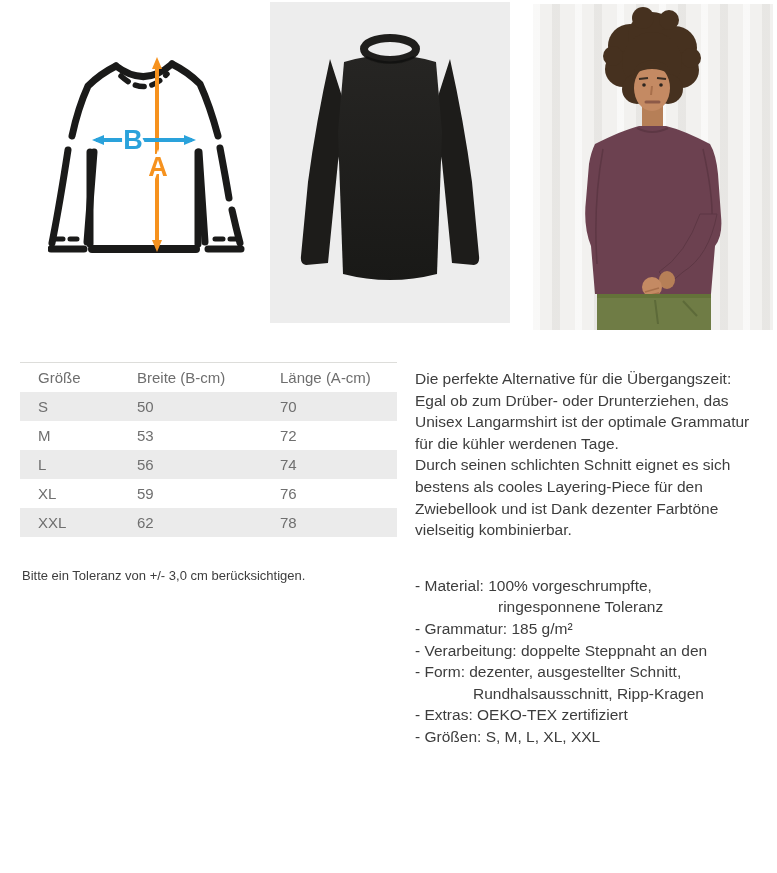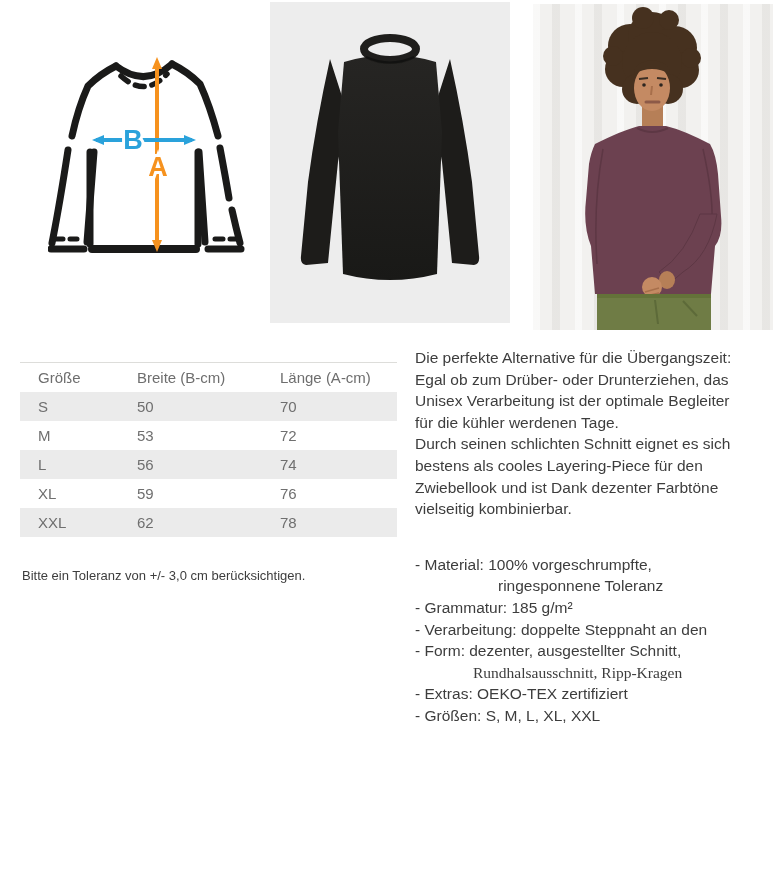--- a/index.html
+++ b/index.html
@@ -29,24 +29,24 @@
   .size-table thead th{
     border-top:1px solid #ddddda;font-weight:400;text-align:left;
     height:29px;padding:0;vertical-align:middle;color:#6e6e6e;
   }
   .size-table td{height:29px;padding:0;vertical-align:middle;}
   .size-table th:first-child,.size-table td:first-child{padding-left:18px;}
   .size-table tr.stripe{background:#ebebeb;}
   
   .tolerance{position:absolute;left:22px;top:568px;width:390px;font-size:13px;color:#3d3d3d;}
   
-  .description{position:absolute;left:415px;top:347px;width:362px;color:#3d3d3d;font-size:15.5px;}
+  .description{position:absolute;left:415px;top:368px;width:362px;color:#3d3d3d;font-size:15.5px;}
   .description .dline,.description .sline{line-height:21.6px;white-space:nowrap;}
   .specs{margin-top:34px;}
-  .ind-58{margin-left:58px;font-family:Liberation Serif, serif;} .ind-83{margin-left:83px;} .ind-128{margin-left:128px;}
+  .ind-58{margin-left:58px;} .ind-83{margin-left:83px;} .ind-128{margin-left:128px;}
   
   .dlabel{font-family:"Liberation Sans",sans-serif;font-weight:700;font-size:27px;
     paint-order:stroke;stroke:#ffffff;stroke-width:6px;text-anchor:middle;}
 </style>
 </head>
 <body>
 
 <div class="canvas">
 
   <svg class="diagram" viewBox="0 0 197 208">
@@ -206,21 +206,21 @@
       </tr>
     </tbody>
   </table>
 
   <div class="tolerance">Bitte ein Toleranz von +/- 3,0 cm berücksichtigen.</div>
 
   <div class="description">
     <div class="para">
       <div class="dline">Die perfekte Alternative für die Übergangszeit:</div>
       <div class="dline">Egal ob zum Drüber- oder Drunterziehen, das</div>
-      <div class="dline">Unisex Verarbeitung ist der optimale Begleiter</div>
+      <div class="dline">Unisex Langarmshirt ist der optimale Grammatur</div>
       <div class="dline">für die kühler werdenen Tage.</div>
       <div class="dline">Durch seinen schlichten Schnitt eignet es sich</div>
       <div class="dline">bestens als cooles Layering-Piece für den</div>
       <div class="dline">Zwiebellook und ist Dank dezenter Farbtöne</div>
       <div class="dline">vielseitig kombinierbar.</div>
     </div>
     <div class="specs">
       <div class="sline">- Material: 100% vorgeschrumpfte,</div>
       <div class="sline ind-83">ringesponnene Toleranz</div>
       <div class="sline">- Grammatur: 185 g/m²</div>

